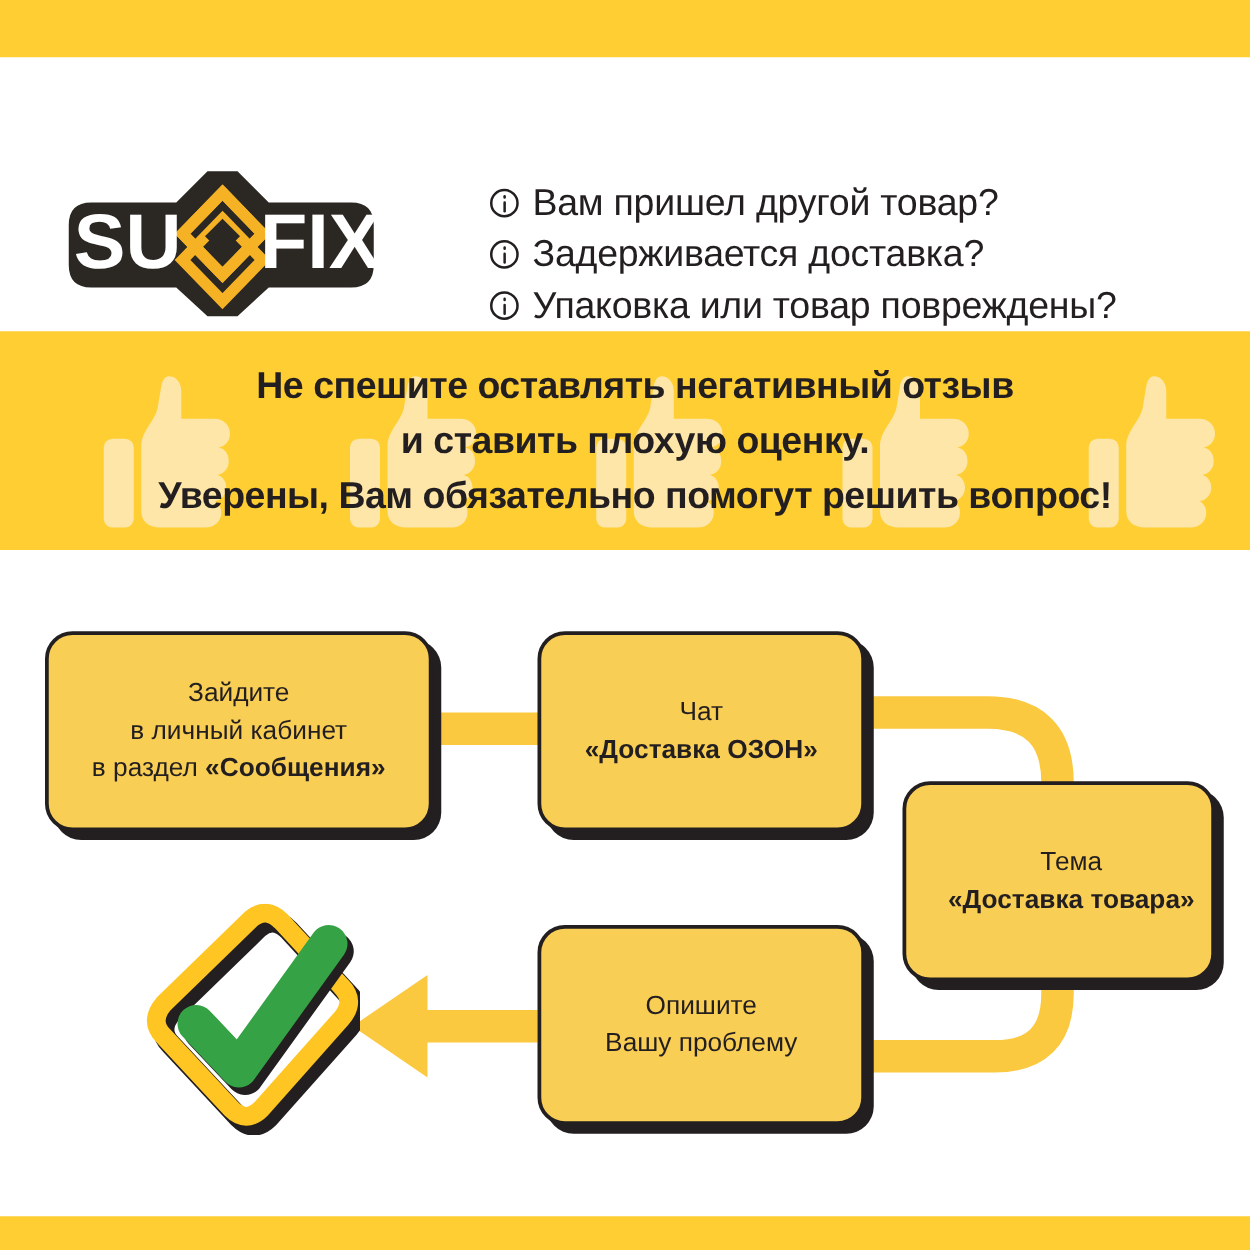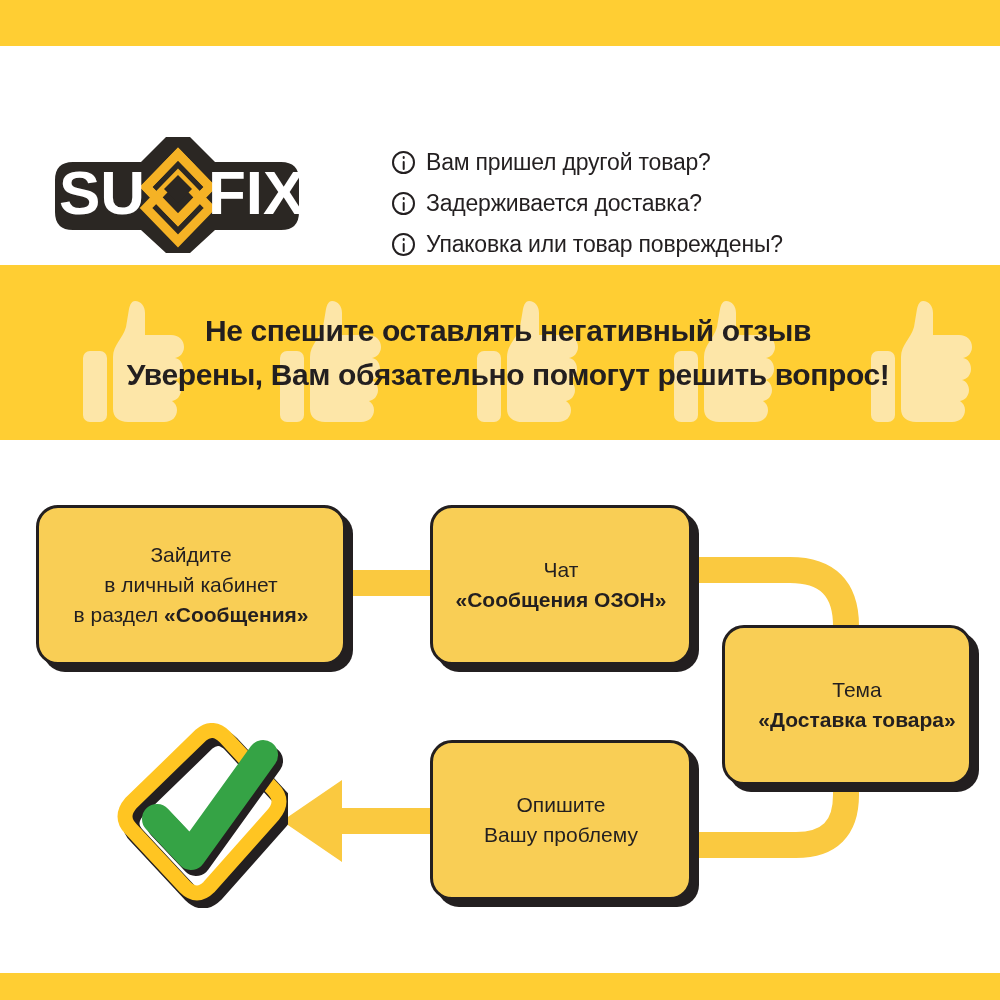--- a/index.html
+++ b/index.html
@@ -19,21 +19,21 @@
   
   .header{position:absolute;left:0;top:46px;width:1000px;height:219px;background:#fff;}
 
   .logo-wrap{position:absolute;left:42px;top:84px;width:270px;height:130px;}
   .logo-svg{display:block;width:270px;height:130px;}
 
   .questions{position:absolute;left:392px;top:96px;width:590px;}
   .q-line{
     display:flex;align-items:center;
     font-family:"Liberation Sans", sans-serif;
-    font-size:23px;
+    font-size:30px;
     line-height:41px;
     color:#231f20;
     letter-spacing:-0.2px;
     white-space:nowrap;
   }
   .q-ico{
     flex:0 0 auto;
     width:23px;height:23px;
     border:2.3px solid #231f20;
     border-radius:50%;
@@ -173,20 +173,21 @@
         <use href="#thumb" x="95" y="28" transform="scale(1)"></use>
         <use href="#thumb" x="292" y="28"></use>
         <use href="#thumb" x="489" y="28"></use>
         <use href="#thumb" x="686" y="28"></use>
         <use href="#thumb" x="883" y="28"></use>
       </g>
     </svg>
 
     <div class="banner-text">
       <div class="bl">Не спешите оставлять негативный отзыв</div>
+      <div class="bl">и ставить плохую оценку.</div>
       <div class="bl">Уверены, Вам обязательно помогут решить вопрос!</div>
     </div>
   </div>
 
   <div class="flow">
 
     <svg class="flow-svg" viewBox="0 0 1000 533" xmlns="http://www.w3.org/2000/svg">
 
       <rect x="340" y="130" width="100" height="26" fill="#FAC940"></rect>
 
@@ -201,21 +202,21 @@
       <div class="node-txt">
         <span>Зайдите</span><br>
         <span>в личный кабинет</span><br>
         <span>в раздел </span><b>«Сообщения»</b>
       </div>
     </div>
 
     <div class="node" id="node-chat">
       <div class="node-txt">
         <span>Чат</span><br>
-        <b>«Сообщения ОЗОН»</b>
+        <b>«Доставка ОЗОН»</b>
       </div>
     </div>
 
     <div class="node" id="node-topic">
       <div class="node-txt">
         <span>Тема</span><br>
         <b>«Доставка товара»</b>
       </div>
     </div>
 

